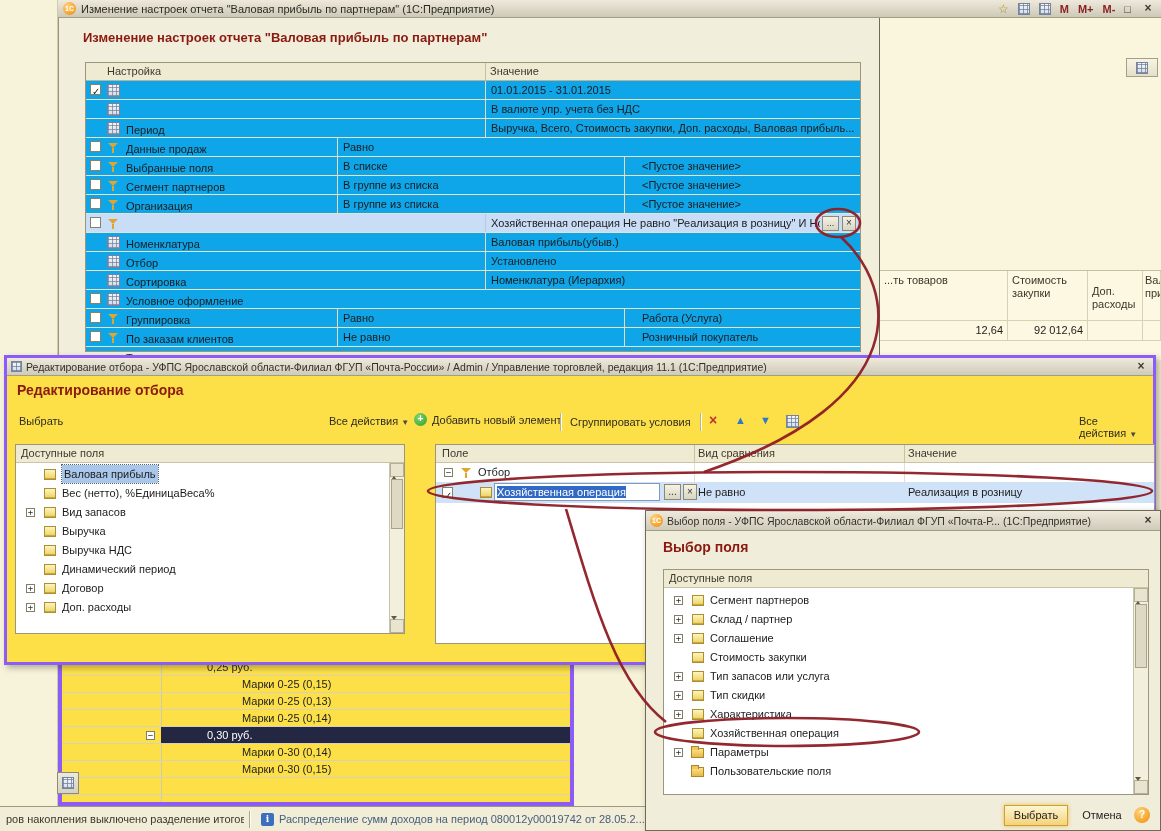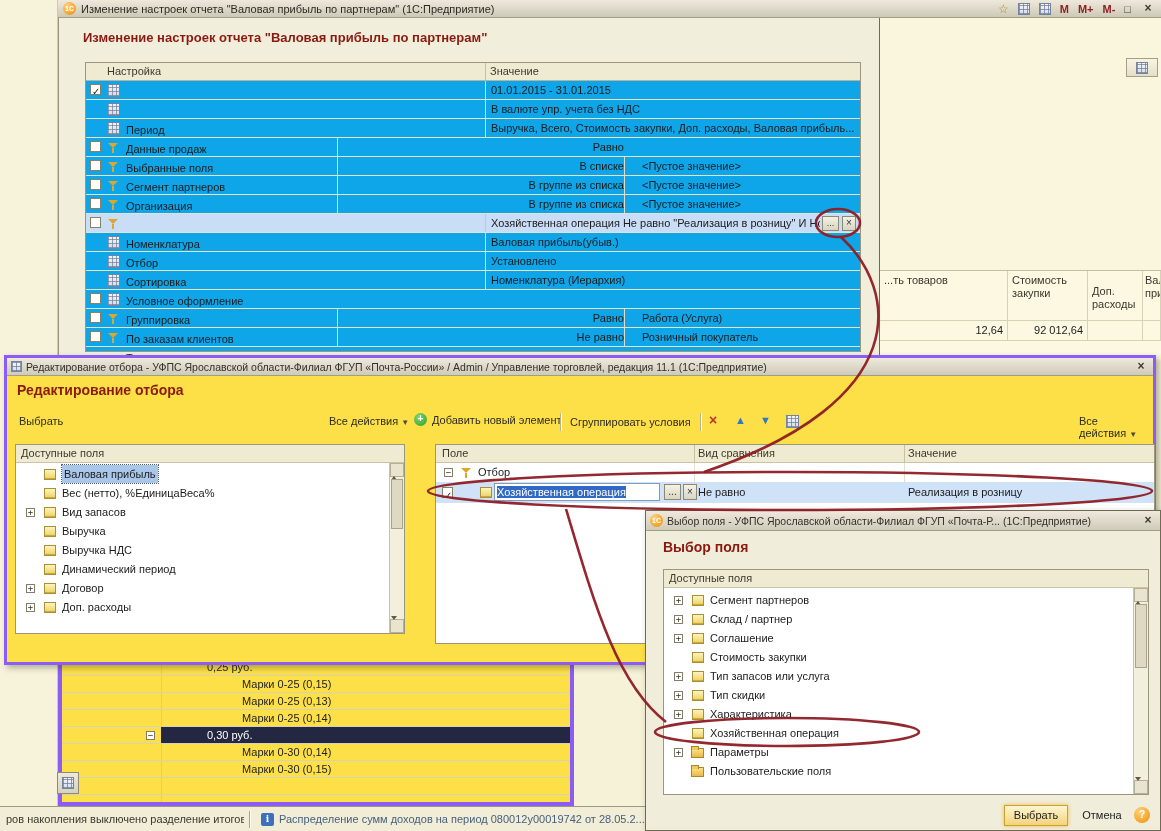--- a/index.html
+++ b/index.html
@@ -99,21 +99,21 @@
   .st{position:absolute;left:26px;top:44px;width:776px;height:290px;background:#0ea5e9;border:1px solid #9b967c;}
   .st-head{position:relative;height:18px;background:#efead2;border-bottom:1px solid #b9b499;color:#3c392c;line-height:17px;}
   .st-head::after{content:"";position:absolute;left:399px;top:0;bottom:0;width:1px;background:#c6c19f;}
   .st-head .h1{position:absolute;left:21px;} .st-head .h2{position:absolute;left:404px;}
   .st-row{position:relative;height:19px;border-bottom:1px solid #e6e2cc;line-height:18px;}
   .st-row.sel{background:#c9ddf6;}
   .st-row .cb{position:absolute;left:4px;top:3px;}
   .st-row .mini{left:21px;top:3px;}
   .st-name{position:absolute;left:40px;top:1px;white-space:nowrap;margin-top:39px;}
   .st-val{position:absolute;left:399px;right:2px;top:0;padding-left:5px;border-left:1px solid #e0dcc6;white-space:nowrap;overflow:hidden;}
-  .st-cmp{position:absolute;left:251px;width:287px;top:0;padding-left:5px;border-left:1px solid #e0dcc6;white-space:nowrap;overflow:hidden;text-align:right;}
+  .st-cmp{position:absolute;left:251px;width:287px;top:0;padding-left:5px;border-left:1px solid #e0dcc6;white-space:nowrap;overflow:hidden;}
   .st-val2{position:absolute;left:538px;right:2px;top:0;padding-left:17px;border-left:1px solid #e0dcc6;white-space:nowrap;overflow:hidden;}
   .st-valf{position:absolute;left:399px;right:40px;top:0;padding-left:5px;border-left:1px solid #b9c9de;white-space:nowrap;overflow:hidden;}
   .st-btn{position:absolute;width:17px;height:15px;top:2px;background:linear-gradient(#f4f1e2,#d9d5c2);border:1px solid #8d8872;
     font-size:9px;line-height:12px;text-align:center;color:#333;}
   .st-btn.b1{right:21px;} .st-btn.b2{right:4px;width:14px;font-size:10px;}
 
   
   .win-mid{position:absolute;left:4px;top:355px;width:1152px;height:310px;background:#fde047;border:3px solid #8b5cf6;
     box-shadow:3px 3px 6px rgba(50,45,25,.35);z-index:20;}
   .fe-head{position:absolute;left:10px;top:24px;font-size:14px;}

